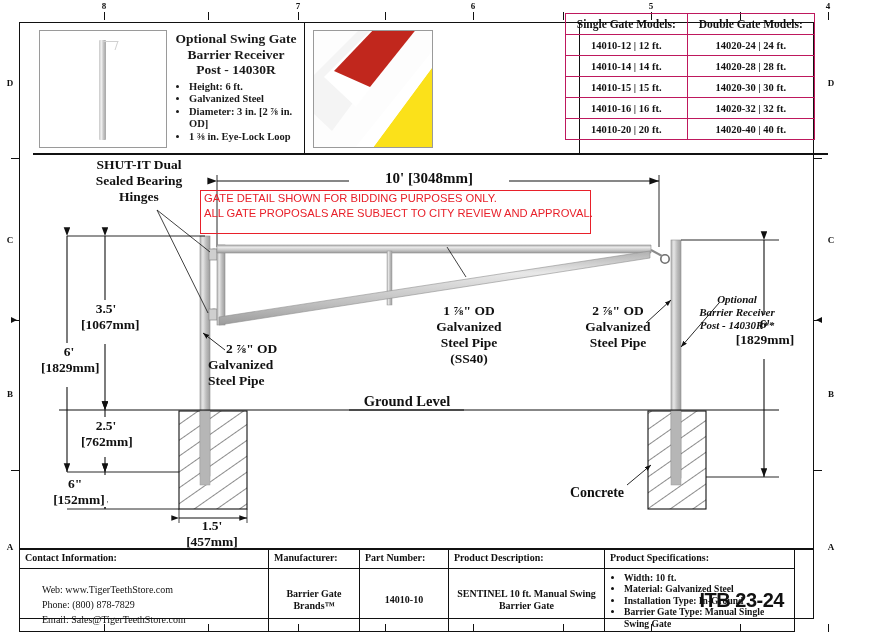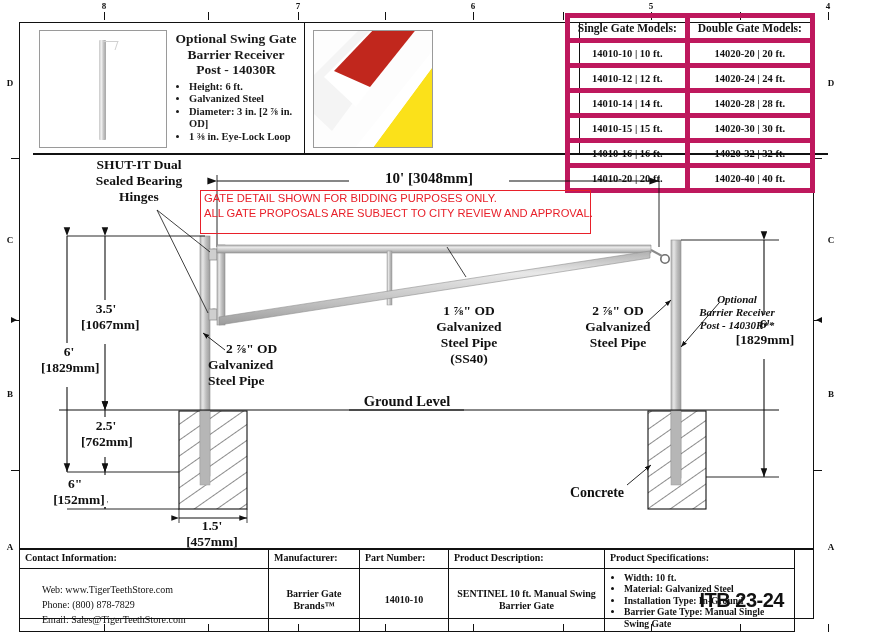--- a/index.html
+++ b/index.html
@@ -18,21 +18,21 @@
   .tcell{position:absolute;box-sizing:border-box;}
 
   .photo{position:absolute;box-sizing:border-box;border:1px solid #9a9a9a;background:#fff;overflow:hidden;}
 
   .prodtitle{font-family:"Liberation Serif",serif;font-size:13.5px;font-weight:bold;text-align:center;line-height:15.5px;color:#1a1a1a;}
   ul.spec{margin:3px 0 12px 0;padding-left:16px;font-family:"Liberation Serif",serif;font-size:10.5px;line-height:12.6px;font-weight:bold;color:#1a1a1a;}
   ul.spec li{margin:0;padding:0;}
 
   
   #models{position:absolute;left:565px;top:13px;width:250px;border-collapse:collapse;font-family:"Liberation Serif",serif;}
-  #models td,#models th{border:5px solid #be185d;font-size:10.5px;font-weight:bold;text-align:center;padding:2px 2px;color:#111;height:16px;}
+  #models td,#models th{border:1px solid #be185d;font-size:10.5px;font-weight:bold;text-align:center;padding:2px 2px;color:#111;height:16px;}
   #models th{font-size:11.5px;}
 
   
   #draw{position:absolute;left:19px;top:155px;width:795px;height:390px;}
   #draw svg{position:absolute;left:0;top:0;}
 
   .lbl{position:absolute;font-family:"Liberation Serif",serif;font-size:13.5px;font-weight:bold;text-align:center;line-height:16px;color:#111;}
   .lbl.ital{font-style:italic;font-size:11px;line-height:13px;font-weight:bold;}
 
   
@@ -141,24 +141,20 @@
         </svg>
       </div>
     </div>
   </div>
 
   <table id="models">
     <tbody>
         <tr>
       <th>Single Gate Models:</th>
       <th>Double Gate Models:</th>
-    </tr>
-    <tr>
-      <td>14010-10  |  10 ft.</td>
-      <td>14020-20  |  20 ft.</td>
     </tr>
     <tr>
       <td>14010-12  |  12 ft.</td>
       <td>14020-24  |  24 ft.</td>
     </tr>
     <tr>
       <td>14010-14  |  14 ft.</td>
       <td>14020-28  |  28 ft.</td>
     </tr>
     <tr>

